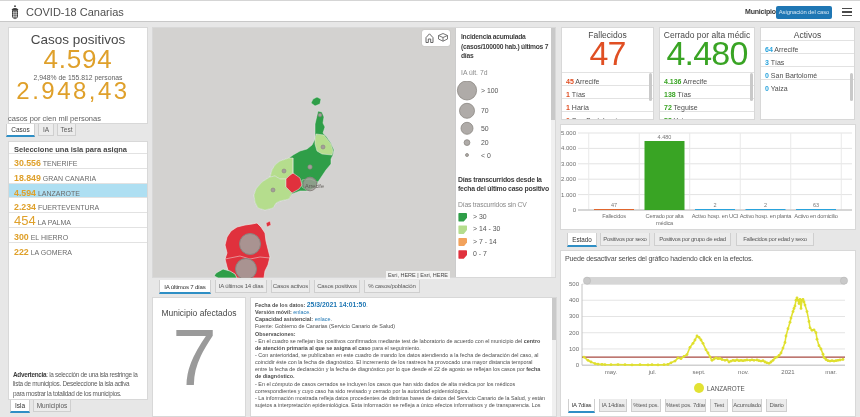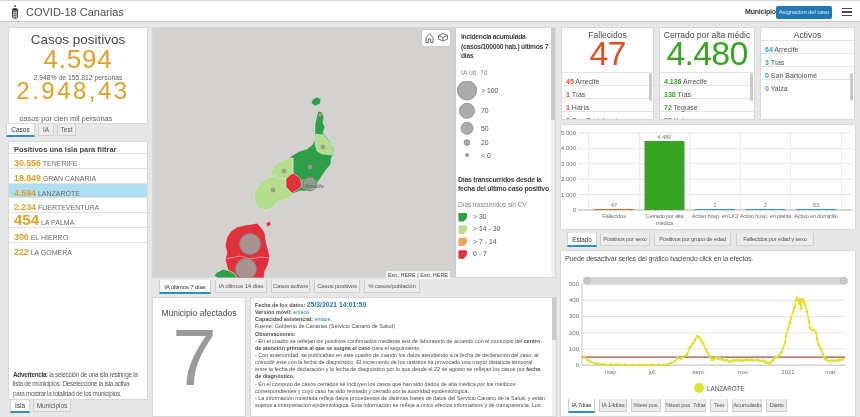--- a/index.html
+++ b/index.html
@@ -25,33 +25,33 @@
 <div class="abs" style="left:776px;top:6px;width:56px;height:13px;background:#1f77b4;border-radius:2px;color:#d8e8f5;font-size:5.9px;text-align:center;line-height:13px;letter-spacing:-0.1px;white-space:nowrap;">Asignación del caso</div>
 <div class="abs" style="left:842px;top:7.5px;width:10px;height:8.5px;border-top:1.3px solid #4a4a4a;border-bottom:1.3px solid #4a4a4a;">
     <div style="margin-top:2.8px;height:1.3px;background:#4a4a4a;"></div>
   </div>
 
 <div class="panel" style="left:8px;top:27px;width:140px;height:97px;"></div>
 <div class="abs" style="left:8px;top:32px;width:140px;text-align:center;font-size:13.5px;color:#484848;">Casos positivos</div>
 <div class="abs" style="left:8px;top:44px;width:140px;text-align:center;font-size:26px;color:#dfa02a;letter-spacing:0.8px;">4.594</div>
 <div class="abs" style="left:8px;top:74px;width:140px;text-align:center;font-size:6.8px;color:#5f5f5f;">2,948% de 155.812 personas</div>
 <div class="abs" style="left:3px;top:77px;width:140px;text-align:center;font-size:24px;color:#dfa02a;letter-spacing:2.5px;">2.948,43</div>
-<div class="abs" style="left:8px;top:114px;width:116px;text-align:center;font-size:7.5px;color:#5f5f5f;">casos por cien mil personas</div>
+<div class="abs" style="left:8px;top:114px;width:116px;font-size:7.5px;color:#5f5f5f;">casos por cien mil personas</div>
 <div class="tab active" style="left:6px;top:124px;width:29px;height:13px;font-size:6.5px;line-height:12px;">Casos</div>
 <div class="tab" style="left:38px;top:124px;width:16px;height:12px;font-size:6.5px;line-height:11px;">IA</div>
 <div class="tab" style="left:57px;top:124px;width:19px;height:12px;font-size:6.5px;line-height:11px;">Test</div>
 
 <div class="panel" style="left:8px;top:141px;width:140px;height:259px;"></div>
-<div class="abs" style="left:14px;top:145px;font-size:7.5px;font-weight:bold;color:#474747;">Positivos una isla para filtrar</div>
+<div class="abs" style="left:14px;top:145px;font-size:7.5px;font-weight:bold;color:#474747;">Seleccione una isla para asigna</div>
 <div id="islas" class="abs" style="left:9px;top:153px;width:138px;">
     <div style="height:14.8px;border-top:1px solid #e2e2e2;padding-left:5px;line-height:14.8px;white-space:nowrap;"><span style="font-size:8.8px;font-weight:bold;color:#dfa02a;">30.556</span><span style="font-size:7px;color:#6b6b6b;"> TENERIFE</span></div>
     <div style="height:14.8px;border-top:1px solid #e2e2e2;padding-left:5px;line-height:14.8px;white-space:nowrap;"><span style="font-size:8.8px;font-weight:bold;color:#dfa02a;">18.849</span><span style="font-size:7px;color:#6b6b6b;"> GRAN CANARIA</span></div>
     <div style="height:14.8px;border-top:1px solid #e2e2e2;background:#aedff2;padding-left:5px;line-height:14.8px;white-space:nowrap;"><span style="font-size:8.8px;font-weight:bold;color:#dfa02a;">4.594</span><span style="font-size:7px;color:#6b6b6b;"> LANZAROTE</span></div>
     <div style="height:14.8px;border-top:1px solid #e2e2e2;padding-left:5px;line-height:14.8px;white-space:nowrap;"><span style="font-size:8.8px;font-weight:bold;color:#dfa02a;">2.234</span><span style="font-size:7px;color:#6b6b6b;"> FUERTEVENTURA</span></div>
-    <div style="height:14.8px;border-top:1px solid #e2e2e2;padding-left:5px;line-height:14.8px;white-space:nowrap;"><span style="font-size:15px;font-weight:bold;color:#dfa02a;text-align:right;">454</span><span style="font-size:7px;color:#6b6b6b;"> LA PALMA</span></div>
+    <div style="height:14.8px;border-top:1px solid #e2e2e2;padding-left:5px;line-height:14.8px;white-space:nowrap;"><span style="font-size:13px;font-weight:normal;color:#dfa02a;text-align:right;">454</span><span style="font-size:7px;color:#6b6b6b;"> LA PALMA</span></div>
     <div style="height:14.8px;border-top:1px solid #e2e2e2;padding-left:5px;line-height:14.8px;white-space:nowrap;"><span style="font-size:8.8px;font-weight:bold;color:#dfa02a;">300</span><span style="font-size:7px;color:#6b6b6b;"> EL HIERRO</span></div>
     <div style="height:14.8px;border-top:1px solid #e2e2e2;padding-left:5px;line-height:14.8px;white-space:nowrap;"><span style="font-size:8.8px;font-weight:bold;color:#dfa02a;">222</span><span style="font-size:7px;color:#6b6b6b;"> LA GOMERA</span></div>
   </div>
 <div class="abs" style="left:13px;top:369.5px;width:135px;font-size:6.4px;color:#5c5c5c;line-height:9.5px;white-space:nowrap;letter-spacing:-0.3px;"><b style="color:#3c3c3c;">Advertencia</b>: la selección de una isla restringe la<br>lista de municipios. Deseleccione la isla activa<br>para mostrar la totalidad de los municipios.</div>
 <div class="tab active" style="left:10px;top:400px;width:20px;height:13px;font-size:6.5px;line-height:12px;">Isla</div>
 <div class="tab" style="left:33px;top:400px;width:38px;height:12px;font-size:6.5px;line-height:11px;">Municipios</div>
 
 <div class="panel" style="left:152px;top:27px;width:404px;height:251px;background:#d3d2d0;"></div>
 <div id="mapsvg" class="abs" style="left:152px;top:27px;"><svg width="404" height="251">
       <path d="M159 76 L161 72 L165 70 L169 72 L168 77 L163 79 Z" fill="#2f9e48" stroke="#e9e9e6" stroke-width="0.5"></path>

